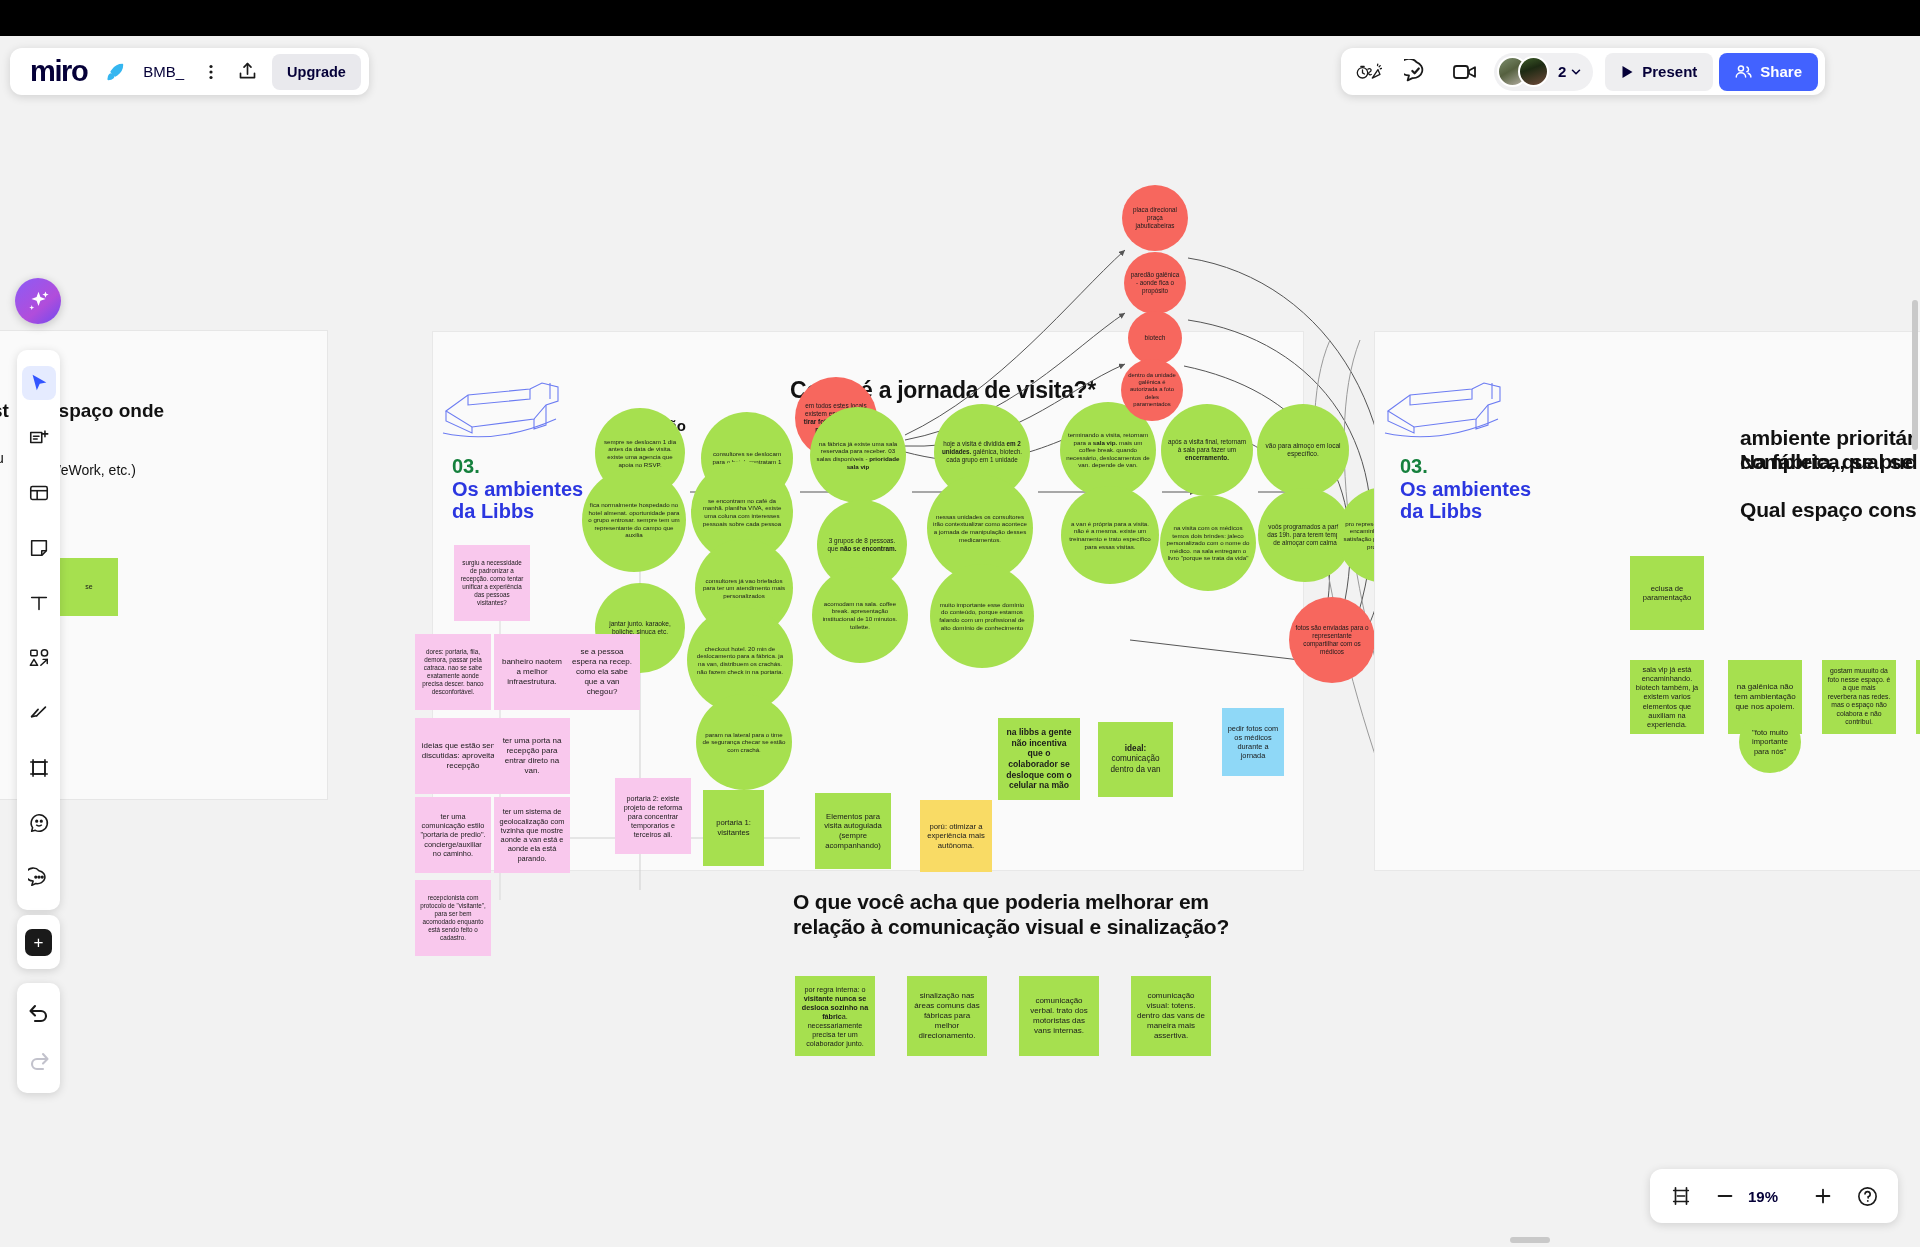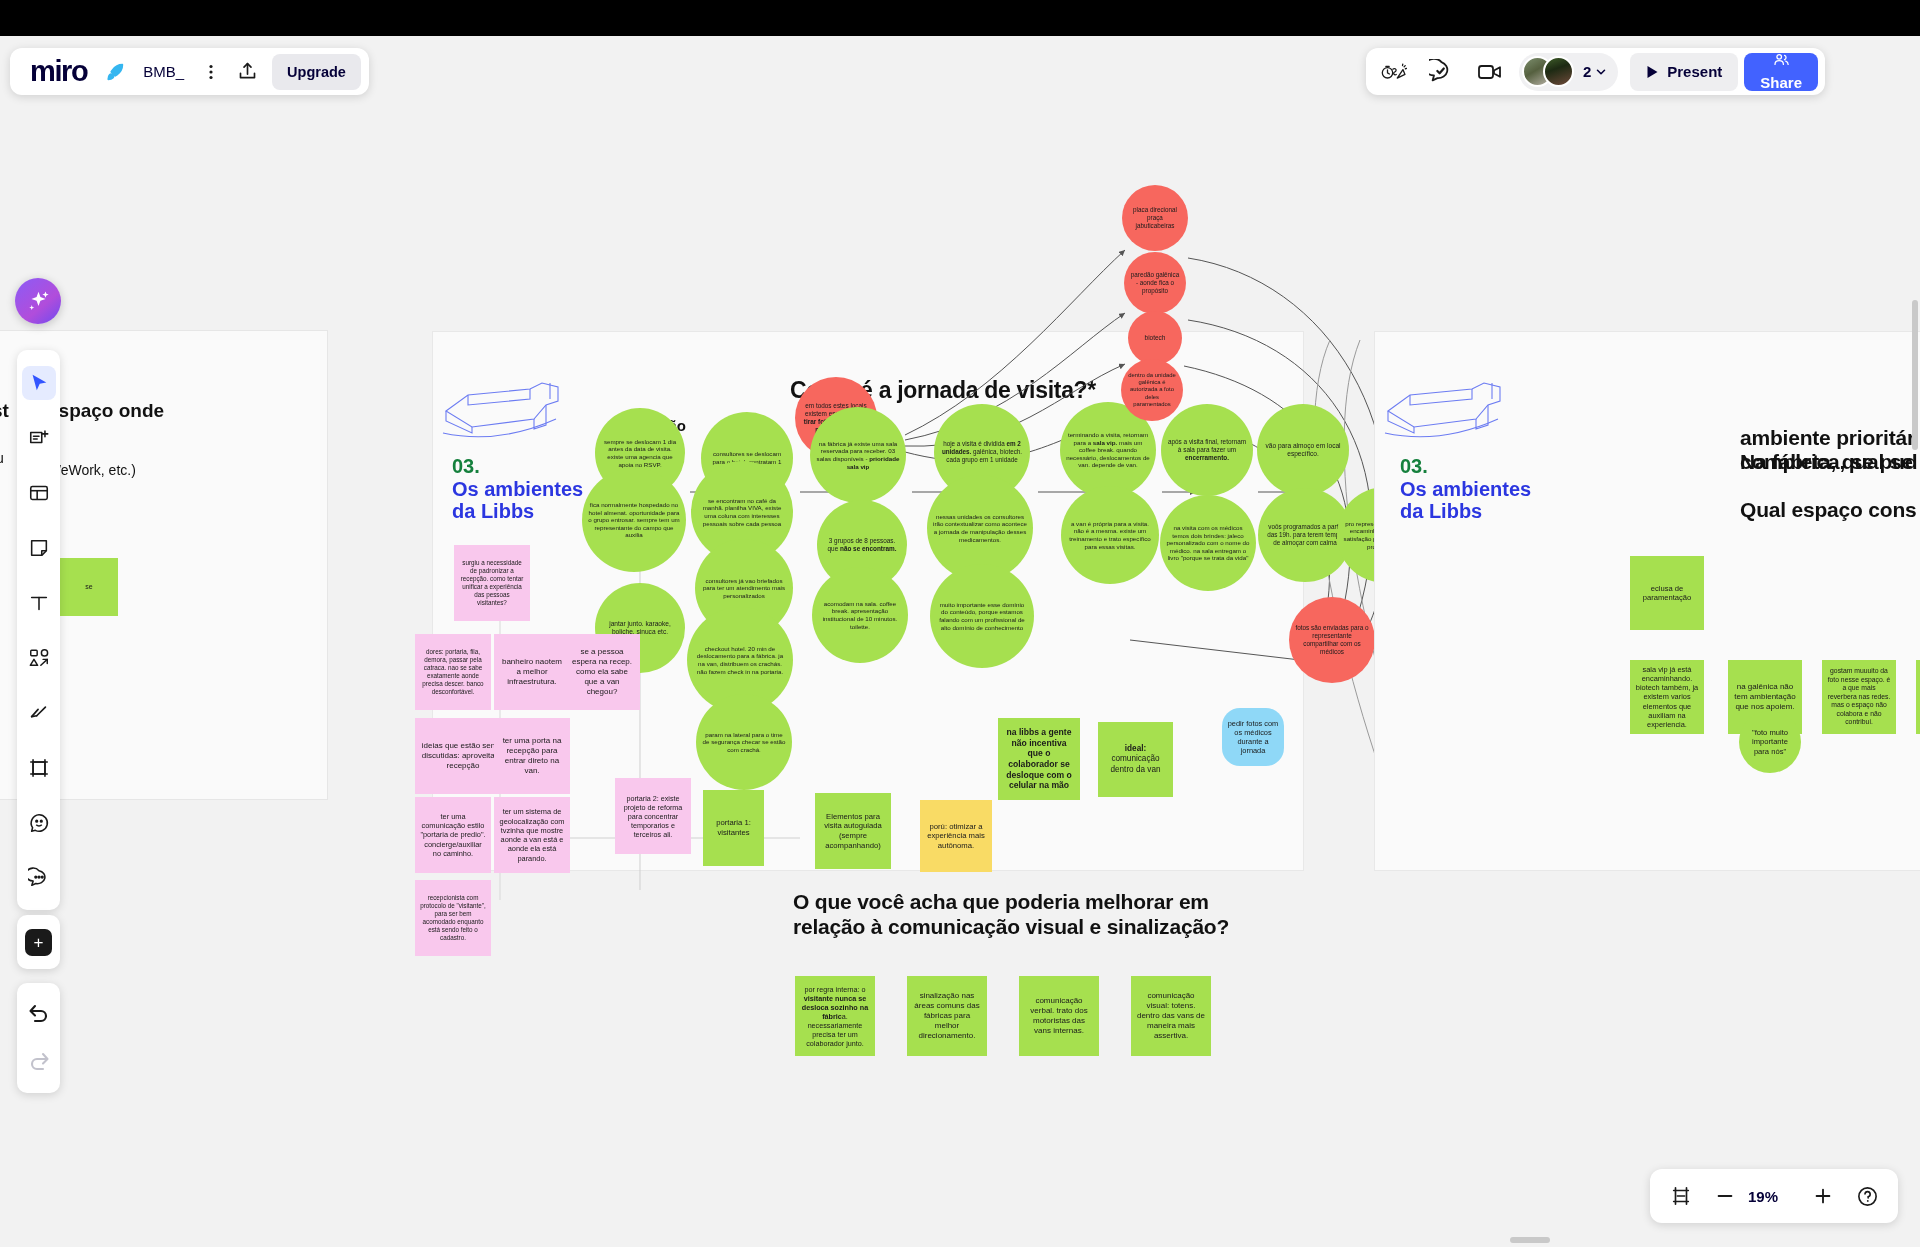--- a/index.html
+++ b/index.html
@@ -92,21 +92,21 @@
      height: 38px; padding: 2px 10px 2px 3px; margin-left: 2px; cursor:pointer; gap: 3px;}
   .av { width: 31px; height: 31px; border-radius: 50%; border: 2px solid #fff; }
   .av1 { background: linear-gradient(150deg,#7d8f6e,#55603f 45%,#b9b3a8); margin-right: -13px; }
   .av2 { background: linear-gradient(160deg,#3f5e2a,#1d2a13 40%,#6f4a3a); position: relative; }
   .pc-count { font-size: 15px; font-weight: 600; color: #050038; margin-left: 6px; }
   .present { display:flex; align-items:center; gap: 8px; background: #eeeef0; height: 38px;
       border-radius: 8px; padding: 0 16px; font-size: 15px; font-weight: 600; color:#050038;
       margin-left: 6px; cursor:pointer; }
   .share { display:flex; align-items:center; gap: 8px; background: #4262ff; height: 38px;
       border-radius: 8px; padding: 0 16px; font-size: 15px; font-weight: 600; color:#fff;
-      cursor:pointer;flex-direction:column; }
+      cursor:pointer; }
 
   
   #ai-fab { position:absolute; left: 15px; top: 278px; width: 46px; height: 46px;
       border-radius: 50%; background: linear-gradient(140deg,#8b5cf6,#b14ddb 60%,#6d4bf0);
       display:flex; align-items:center; justify-content:center; cursor:pointer;
       box-shadow: 0 2px 10px rgba(0,0,0,.2); }
   #tool-bar { position:absolute; left: 17px; top: 350px; width: 43px; background:#fff;
       border-radius: 10px; box-shadow: 0 2px 10px rgba(0,0,0,.14); padding: 5px 0; }
   .tool { width: 43px; height: 55px; display:flex; align-items:center; justify-content:center;
       cursor:pointer; }
@@ -333,21 +333,21 @@
         </div>
         <div class="note yellow" style="left: 920px; top: 800px; width: 72px; height: 72px; font-size: 7.7px;">
           <span>porú: otimizar a experiência mais autônoma.</span>
         </div>
         <div class="note green" style="left: 998px; top: 718px; width: 82px; height: 82px; font-size: 8.6px;">
           <span><b>na libbs a gente não incentiva que o colaborador se desloque com o celular na mão</b></span>
         </div>
         <div class="note green" style="left: 1098px; top: 722px; width: 75px; height: 75px; font-size: 8.2px;">
           <span><b>ideal:</b> comunicação dentro da van</span>
         </div>
-        <div class="note blue" style="left: 1222px; top: 708px; width: 62px; height: 58px; font-size: 7.4px; border-radius: 18px;">
+        <div class="note blue" style="left: 1222px; top: 708px; width: 62px; height: 68px; font-size: 7.4px;">
           <span>pedir fotos com os médicos durante a jornada</span>
         </div>
       </div>
     <div id="bottom-notes-layer">
         <div class="note green" style="left: 795px; top: 976px; width: 80px; height: 80px; font-size: 7.2px;">
           <span>por regra interna: o <b>visitante nunca se desloca sozinho na fábric</b>a. necessariamente precisa ter um colaborador junto.</span>
         </div>
         <div class="note green" style="left: 907px; top: 976px; width: 80px; height: 80px; font-size: 8px;">
           <span>sinalização nas áreas comuns das fábricas para melhor direcionamento.</span>
         </div>

